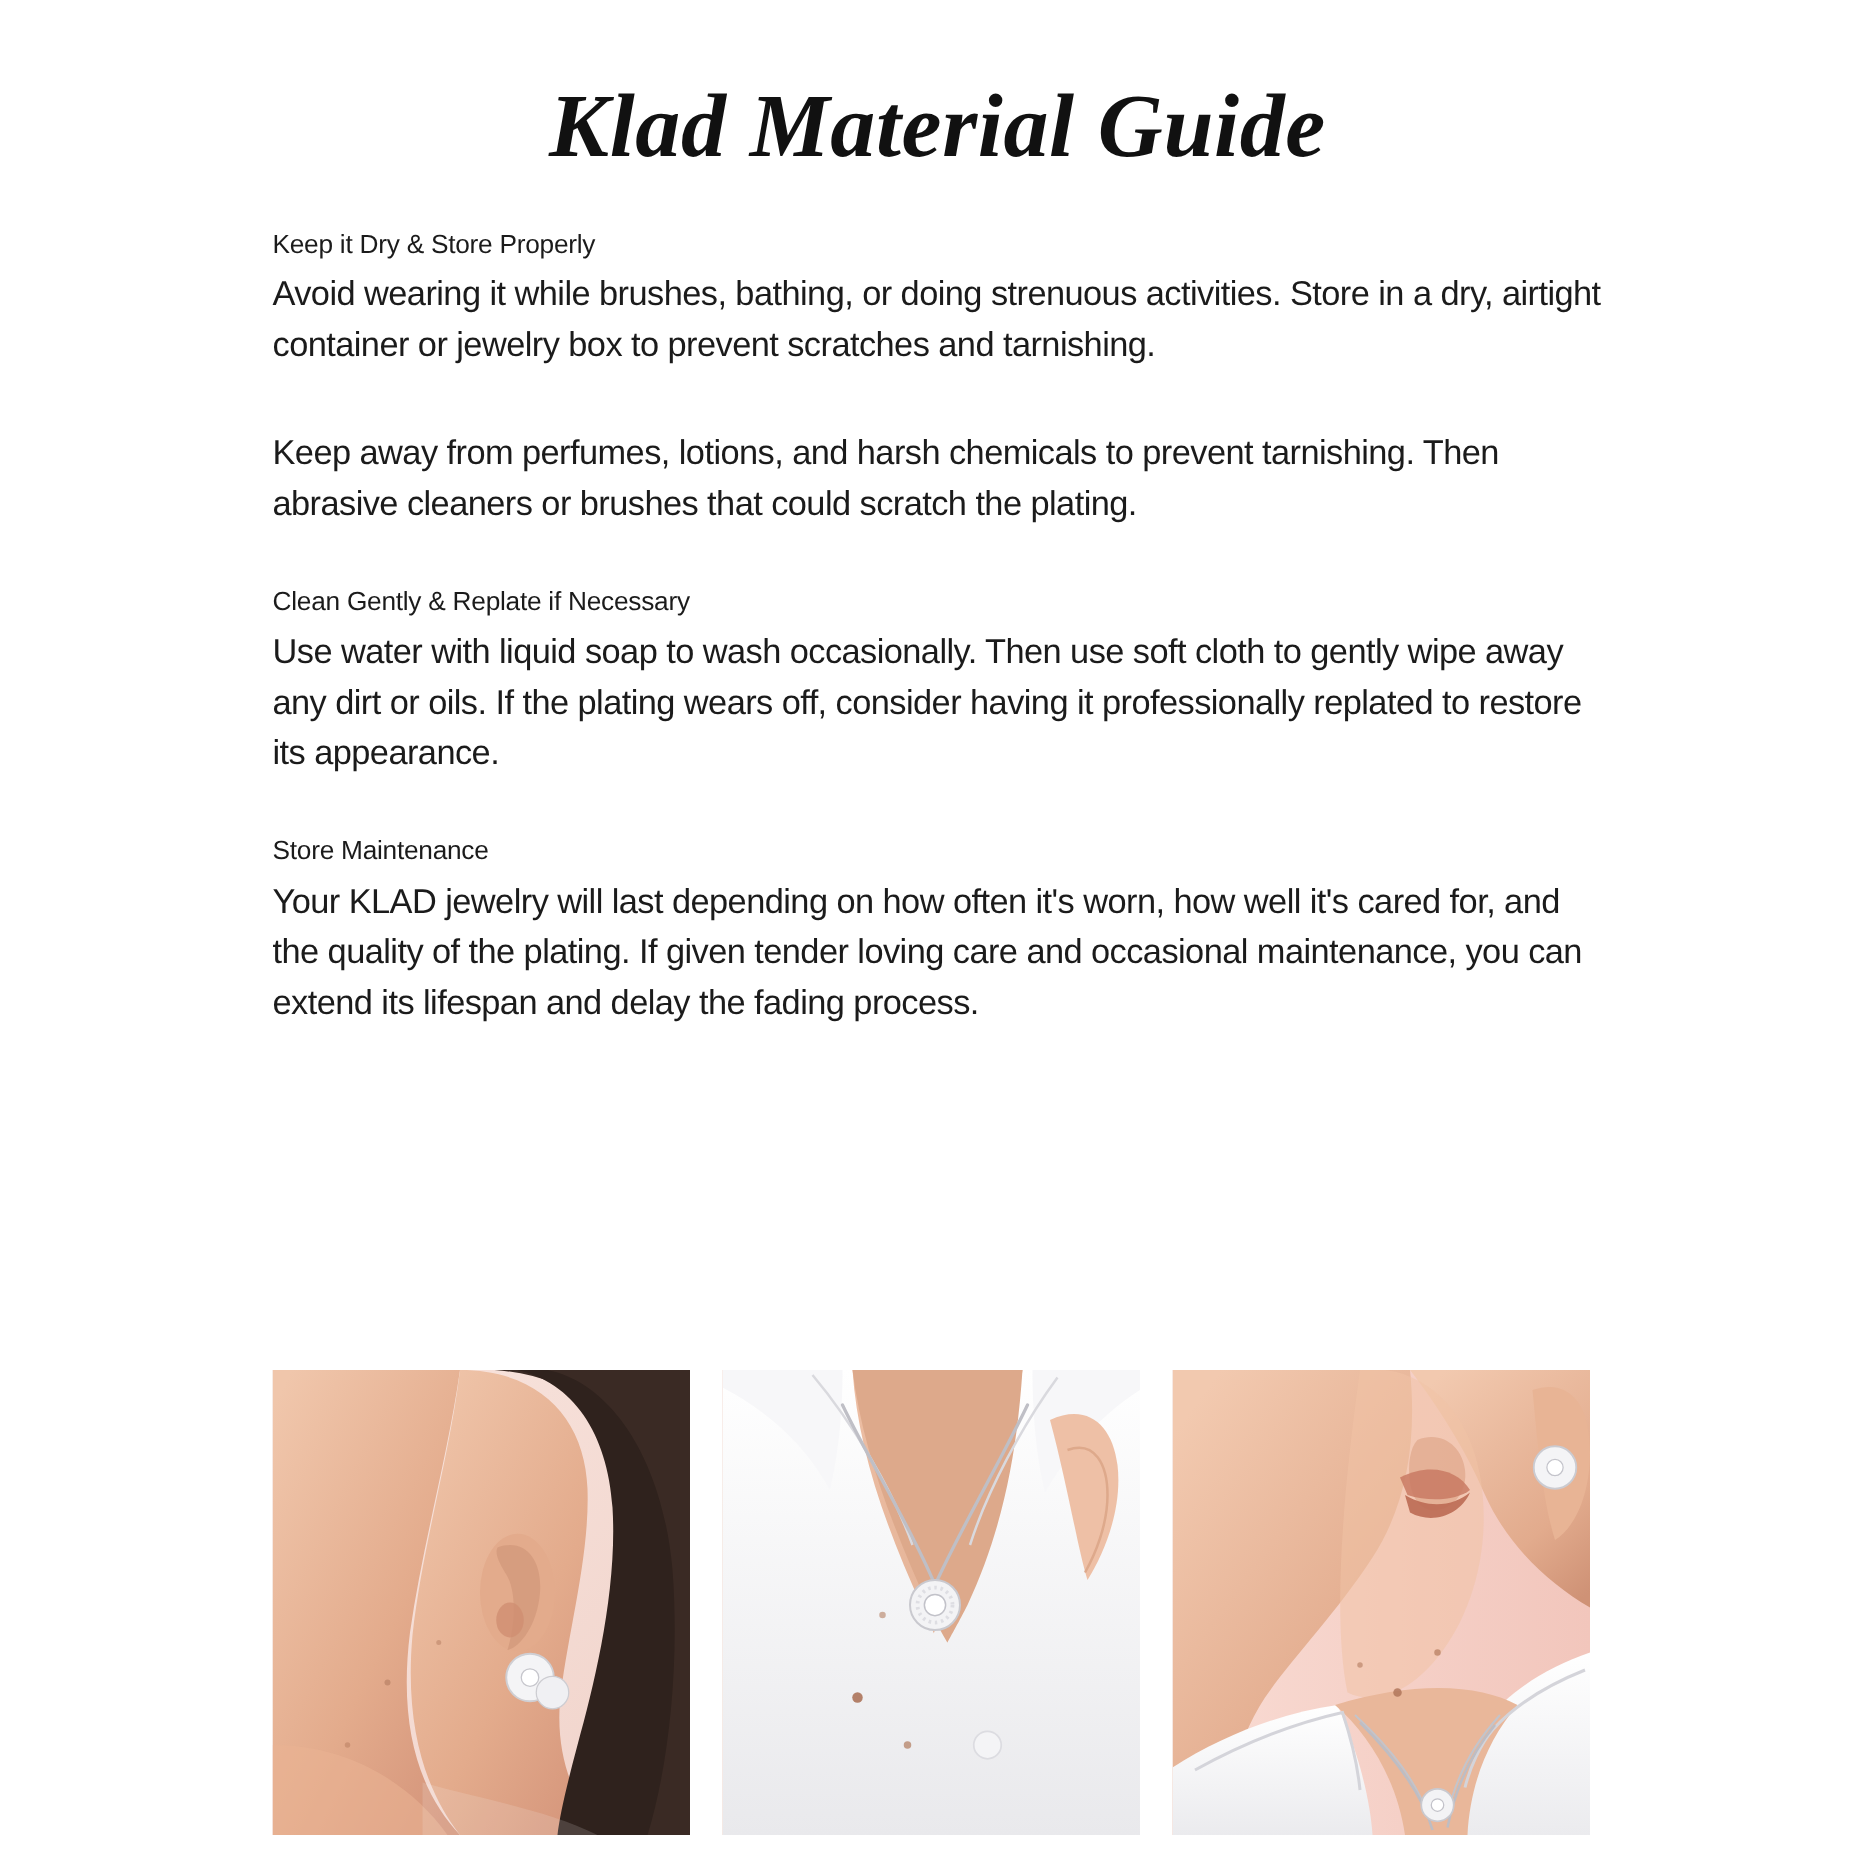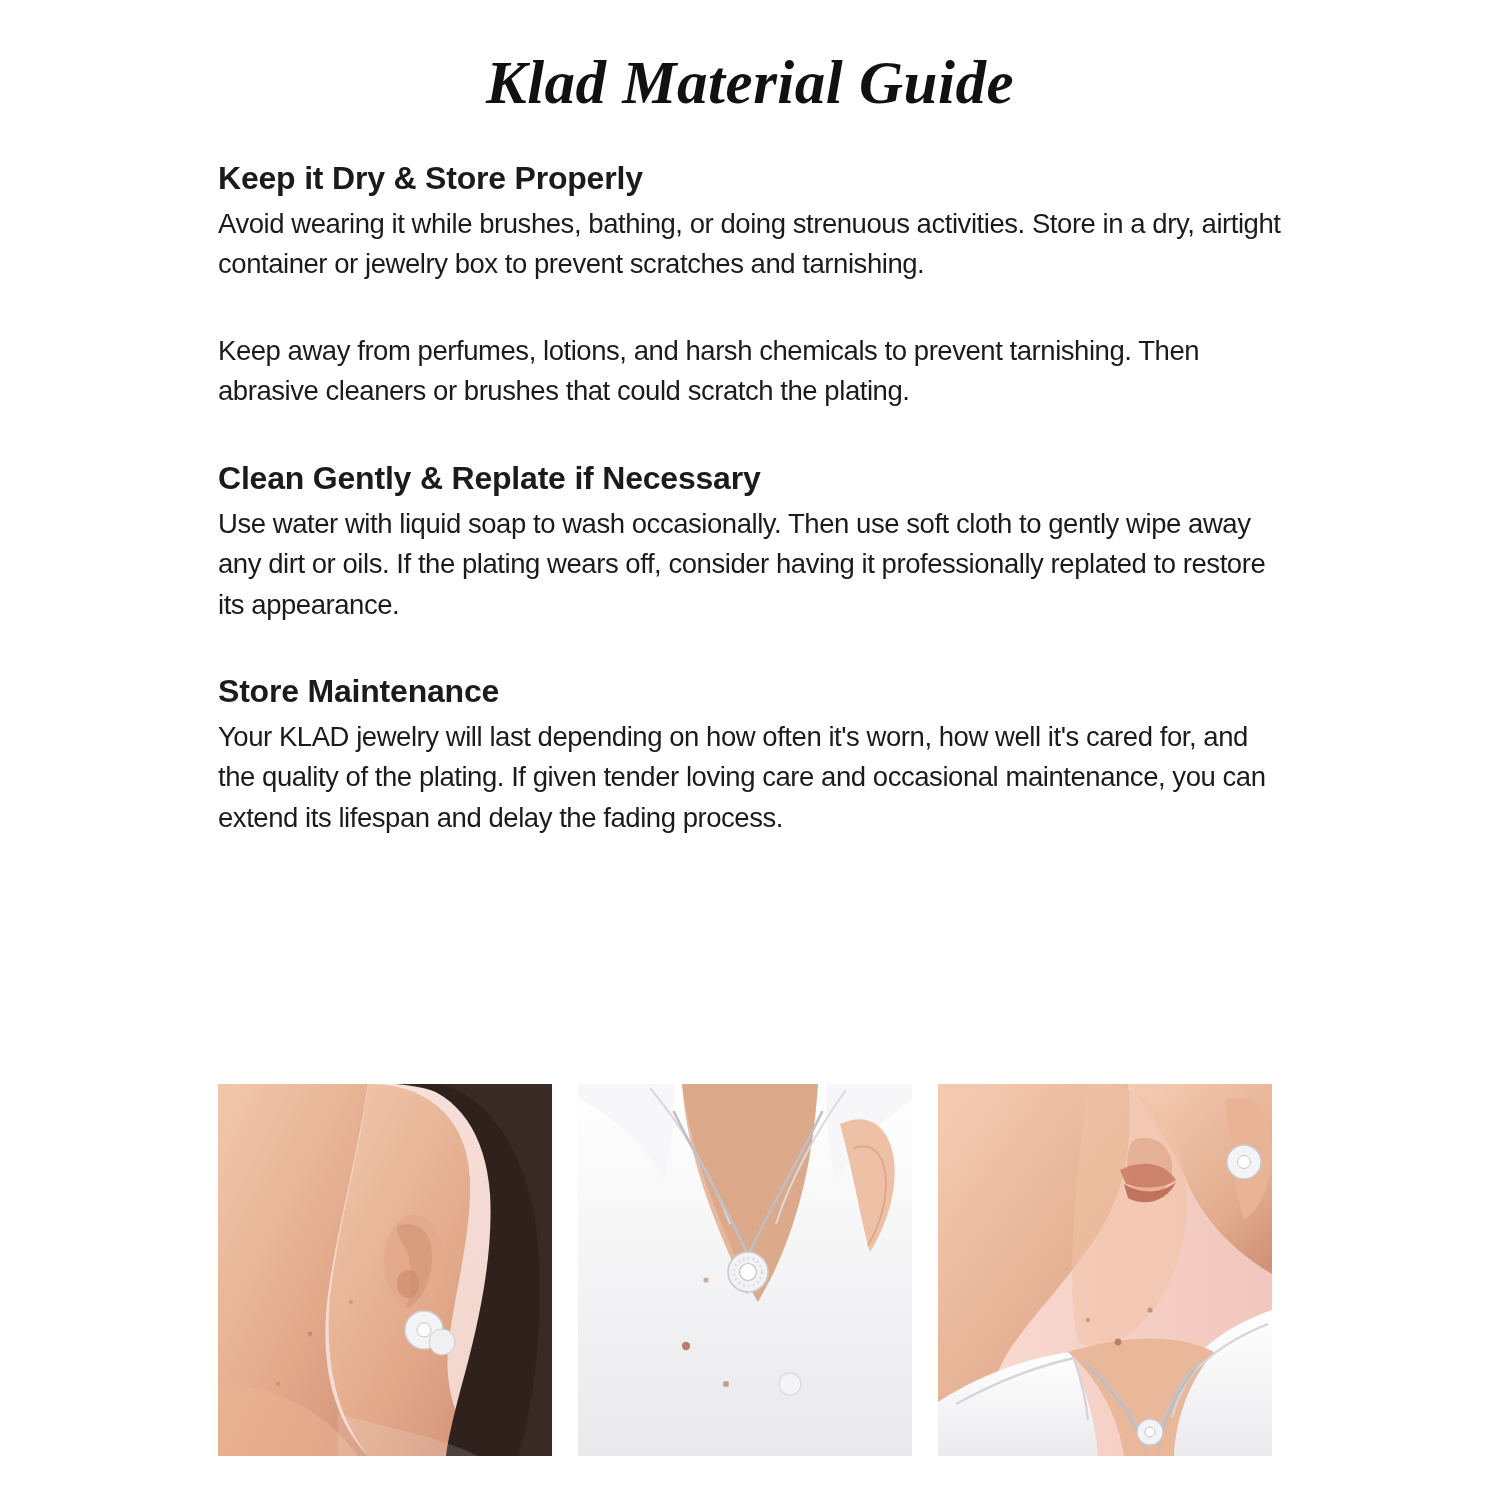--- a/index.html
+++ b/index.html
@@ -17,40 +17,40 @@
   .page {
     position: relative;
     width: 1500px;
     height: 1500px;
     box-sizing: border-box;
   }
   .title {
     font-family: "Liberation Serif", serif;
     font-style: italic;
     font-weight: bold;
-    font-size: 61px;
+    font-size: 72px;
     text-align: center;
     letter-spacing: 0.5px;
-    margin: 0;
+    margin: 12px;
     padding-top: 48px;
     color: #111111;
   }
   .content {
     padding: 0 215px 0 218px;
     margin-top: 40px;
   }
   .section {
     margin-bottom: 46px;
   }
   .section:last-of-type {
     margin-bottom: 0;
   }
   .section-heading {
-    font-size: 32px;
-    font-weight: 700;
+    font-size: 21px;
+    font-weight: 400;
     color: #1b1b1b;
     margin: 0 0 6px 0;
     letter-spacing: -0.2px;
     line-height: 1.25;
   }
   .section-body {
     font-size: 27.5px;
     font-weight: 400;
     color: #1b1b1b;
     line-height: 1.47;

